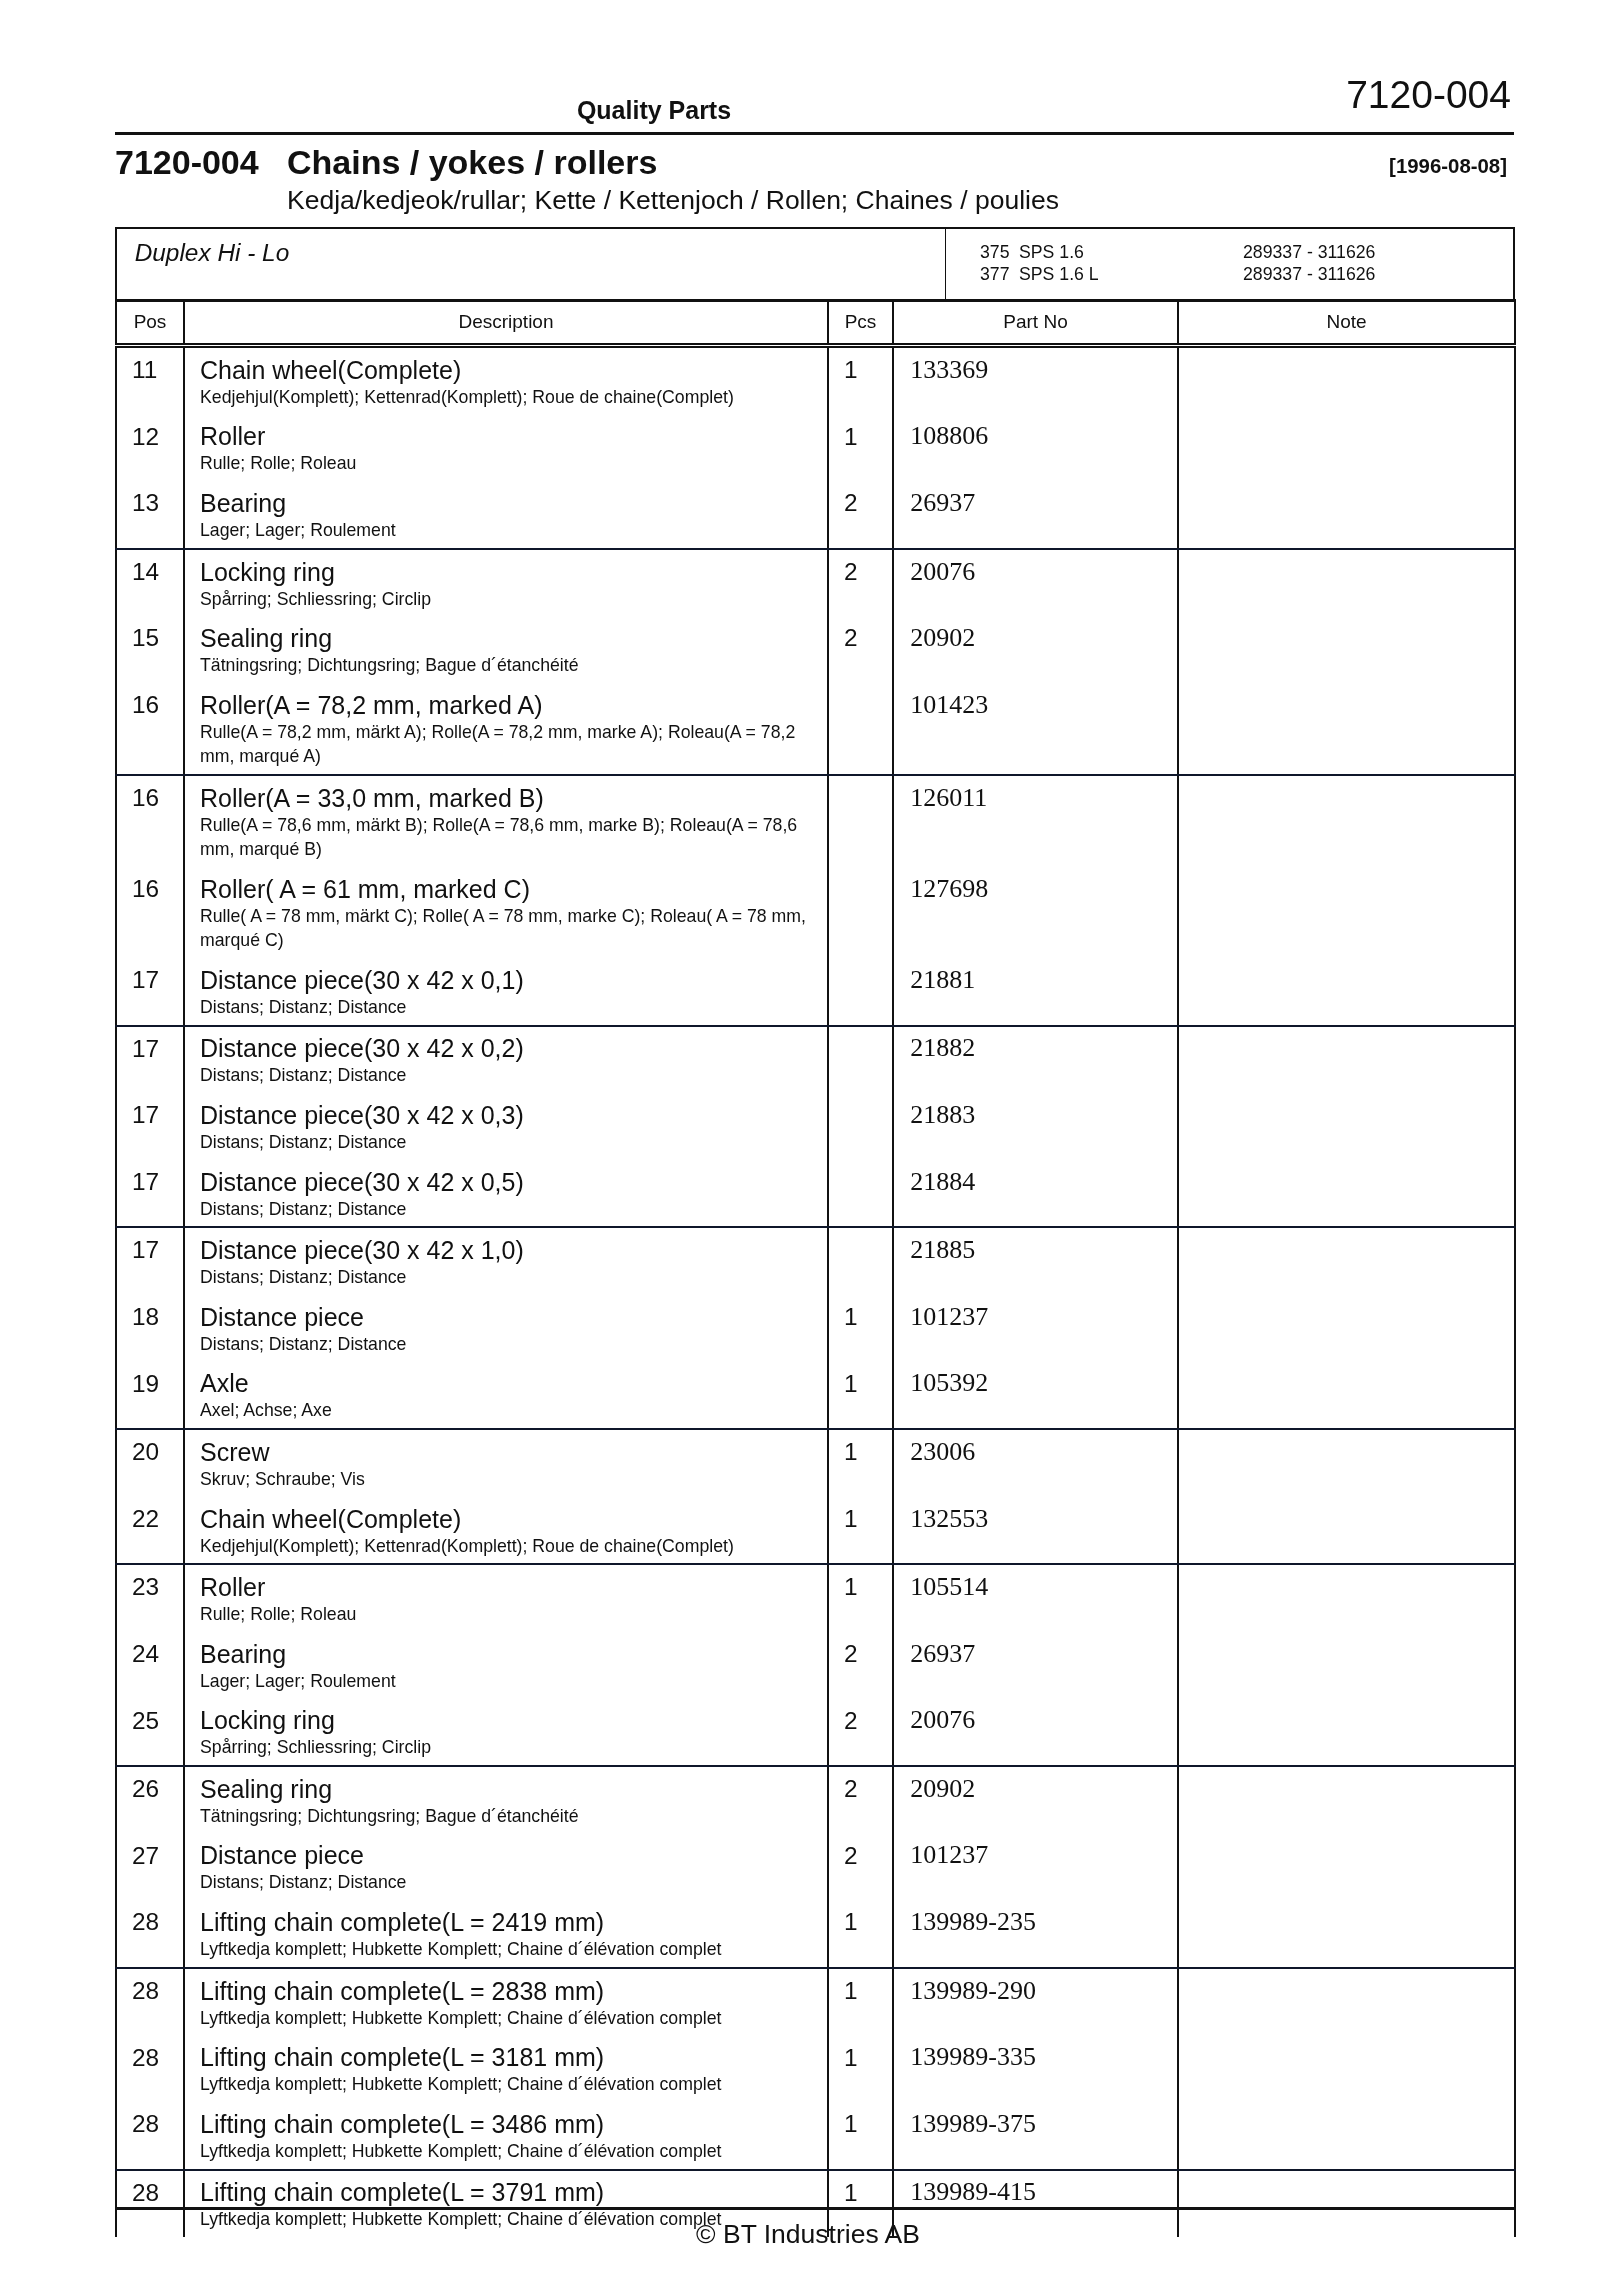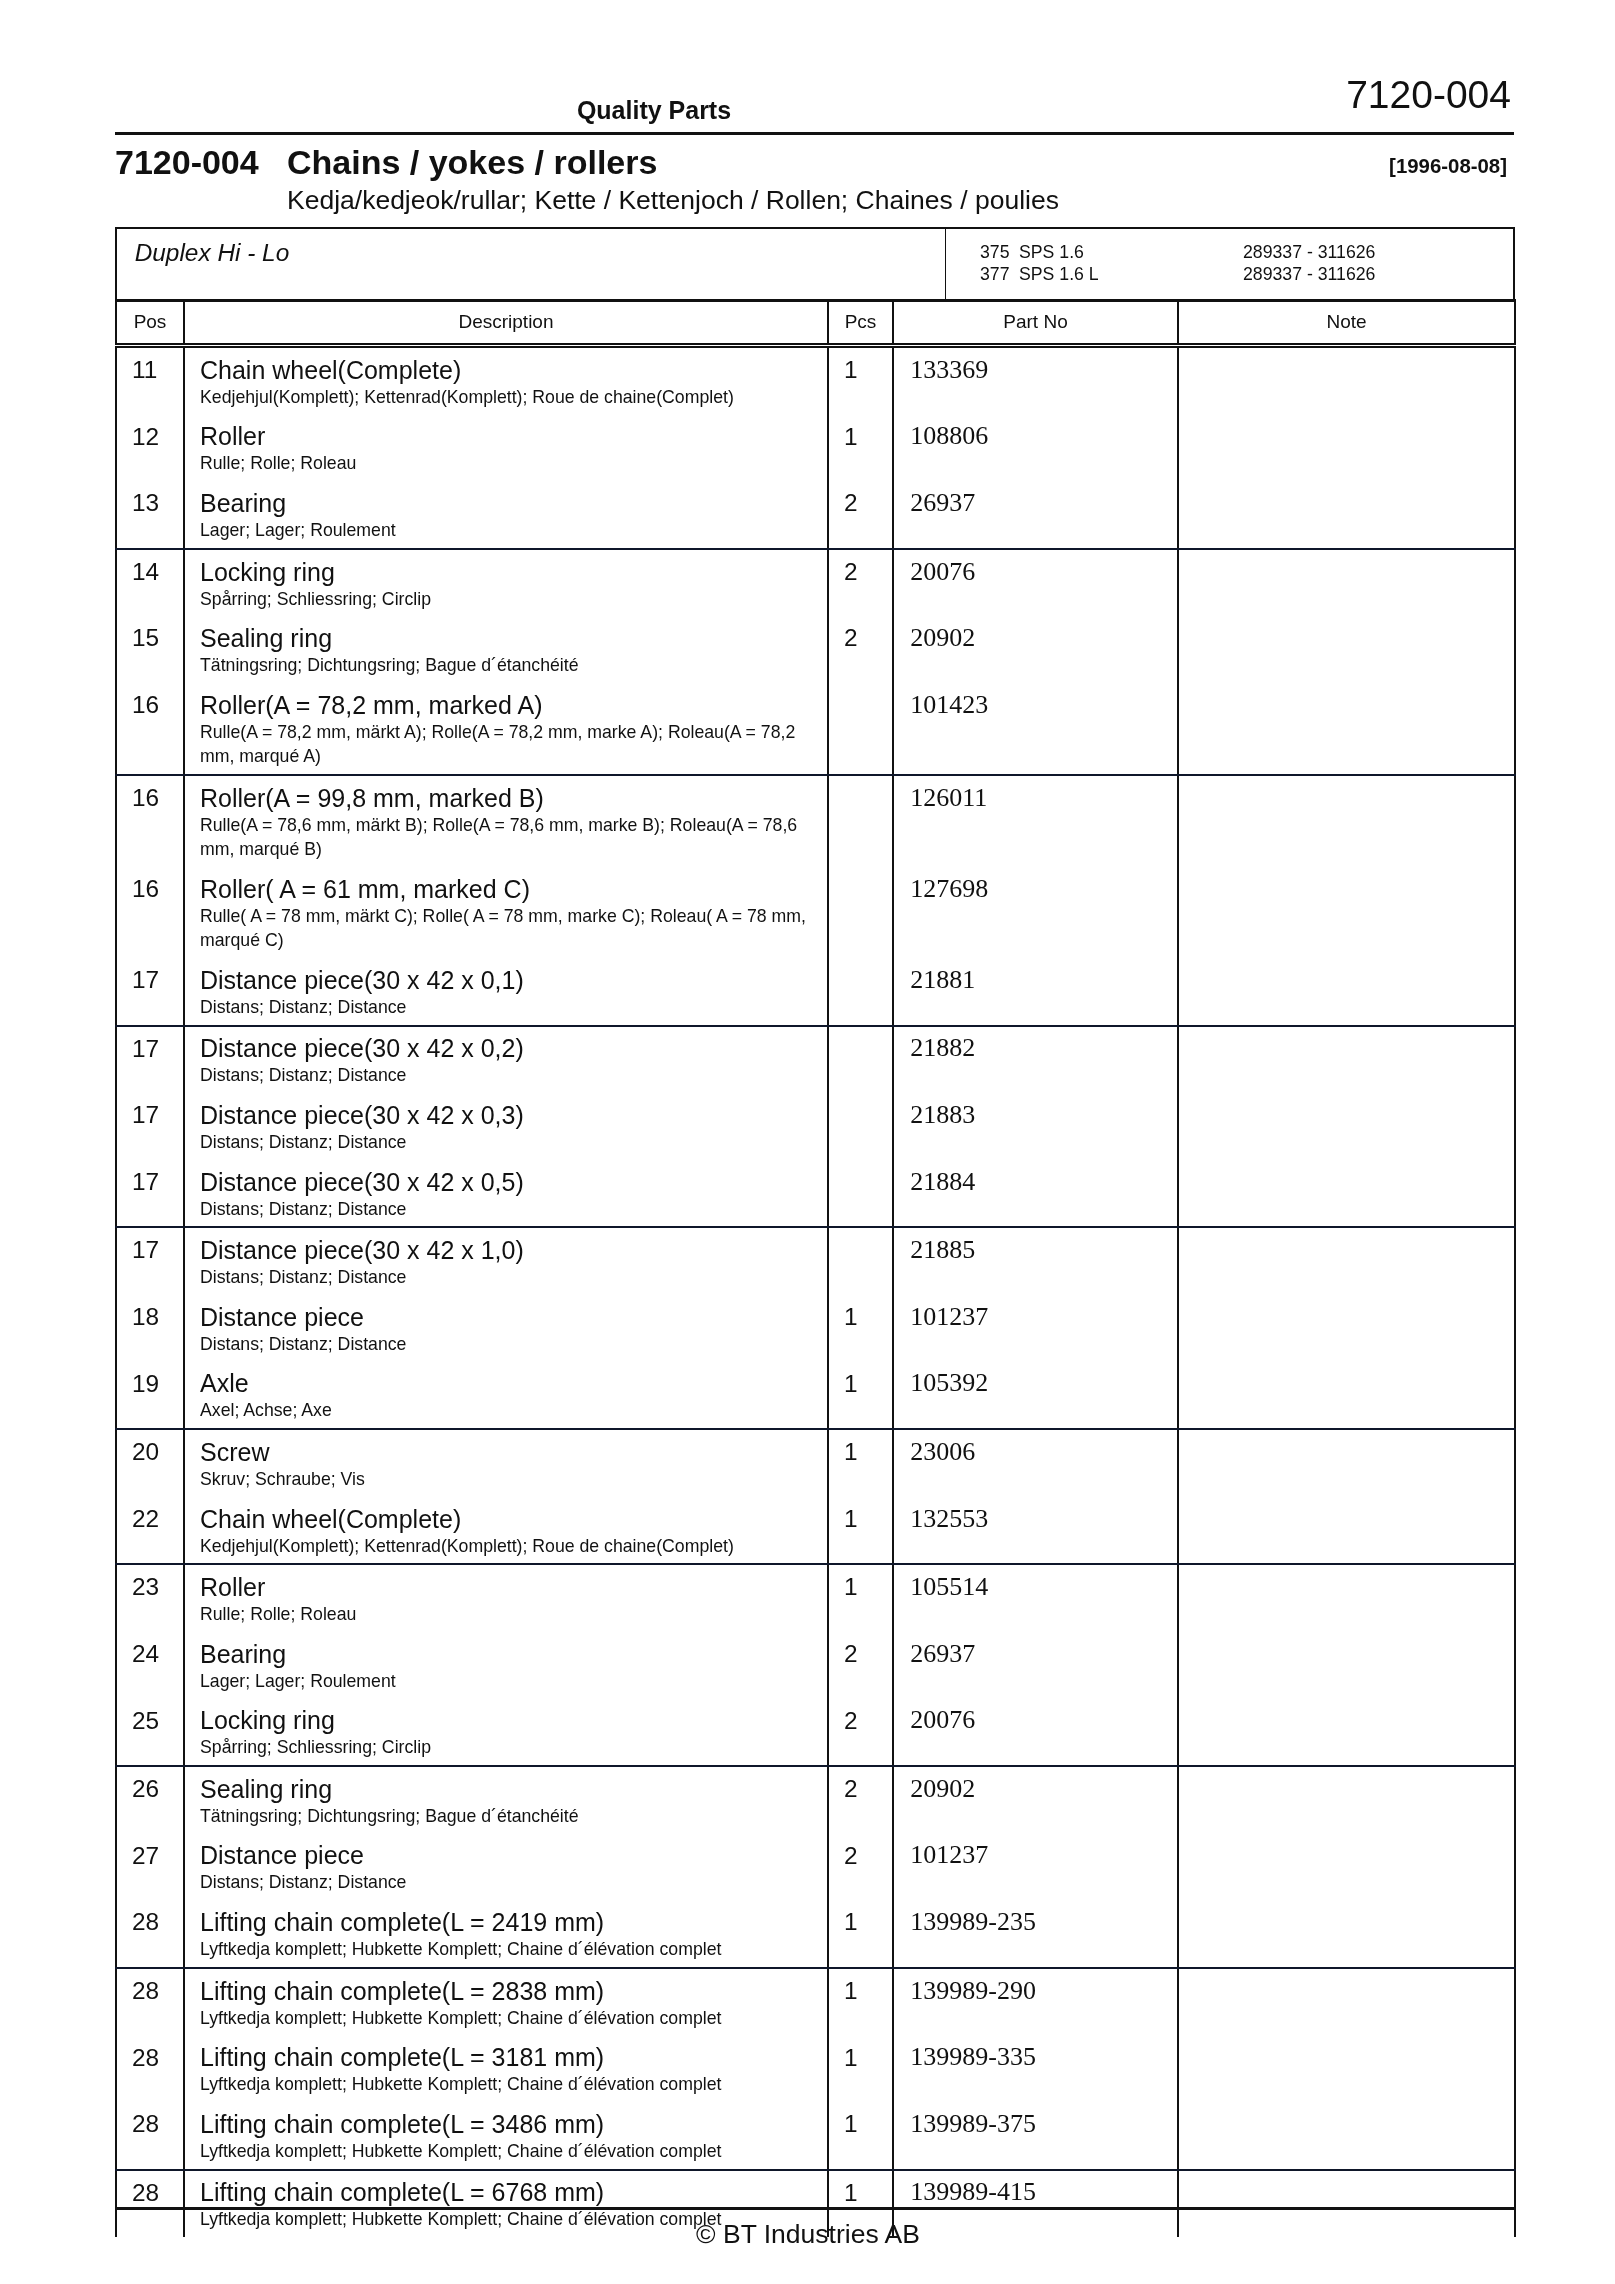--- a/index.html
+++ b/index.html
@@ -137,21 +137,21 @@
           <div class="d-main">Roller(A = 78,2 mm,  marked A)</div>
           <div class="d-sub">Rulle(A = 78,2 mm,  märkt A); Rolle(A = 78,2 mm,  marke A); Roleau(A = 78,2 mm,  marqué A)</div>
         </td>
         <td class="cell-pcs"></td>
         <td class="cell-part">101423</td>
         <td class="cell-note"></td>
       </tr>
       <tr>
         <td class="cell-pos">16</td>
         <td class="cell-desc">
-          <div class="d-main">Roller(A = 99,8 mm,  marked B)</div>
+          <div class="d-main">Roller(A = 33,0 mm,  marked B)</div>
           <div class="d-sub">Rulle(A = 78,6 mm,  märkt B); Rolle(A = 78,6 mm,  marke B); Roleau(A = 78,6 mm,  marqué B)</div>
         </td>
         <td class="cell-pcs"></td>
         <td class="cell-part">126011</td>
         <td class="cell-note"></td>
       </tr>
       <tr>
         <td class="cell-pos">16</td>
         <td class="cell-desc">
           <div class="d-main">Roller( A = 61 mm,  marked C)</div>
@@ -337,21 +337,21 @@
           <div class="d-main">Lifting chain complete(L = 3486 mm)</div>
           <div class="d-sub">Lyftkedja komplett; Hubkette Komplett; Chaine d´élévation complet</div>
         </td>
         <td class="cell-pcs">1</td>
         <td class="cell-part">139989-375</td>
         <td class="cell-note"></td>
       </tr>
       <tr>
         <td class="cell-pos">28</td>
         <td class="cell-desc">
-          <div class="d-main">Lifting chain complete(L = 6768 mm)</div>
+          <div class="d-main">Lifting chain complete(L = 3791 mm)</div>
           <div class="d-sub">Lyftkedja komplett; Hubkette Komplett; Chaine d´élévation complet</div>
         </td>
         <td class="cell-pcs">1</td>
         <td class="cell-part">139989-415</td>
         <td class="cell-note"></td>
       </tr>
     </tbody>
 </table>
 
 <div class="foot-line"></div>

